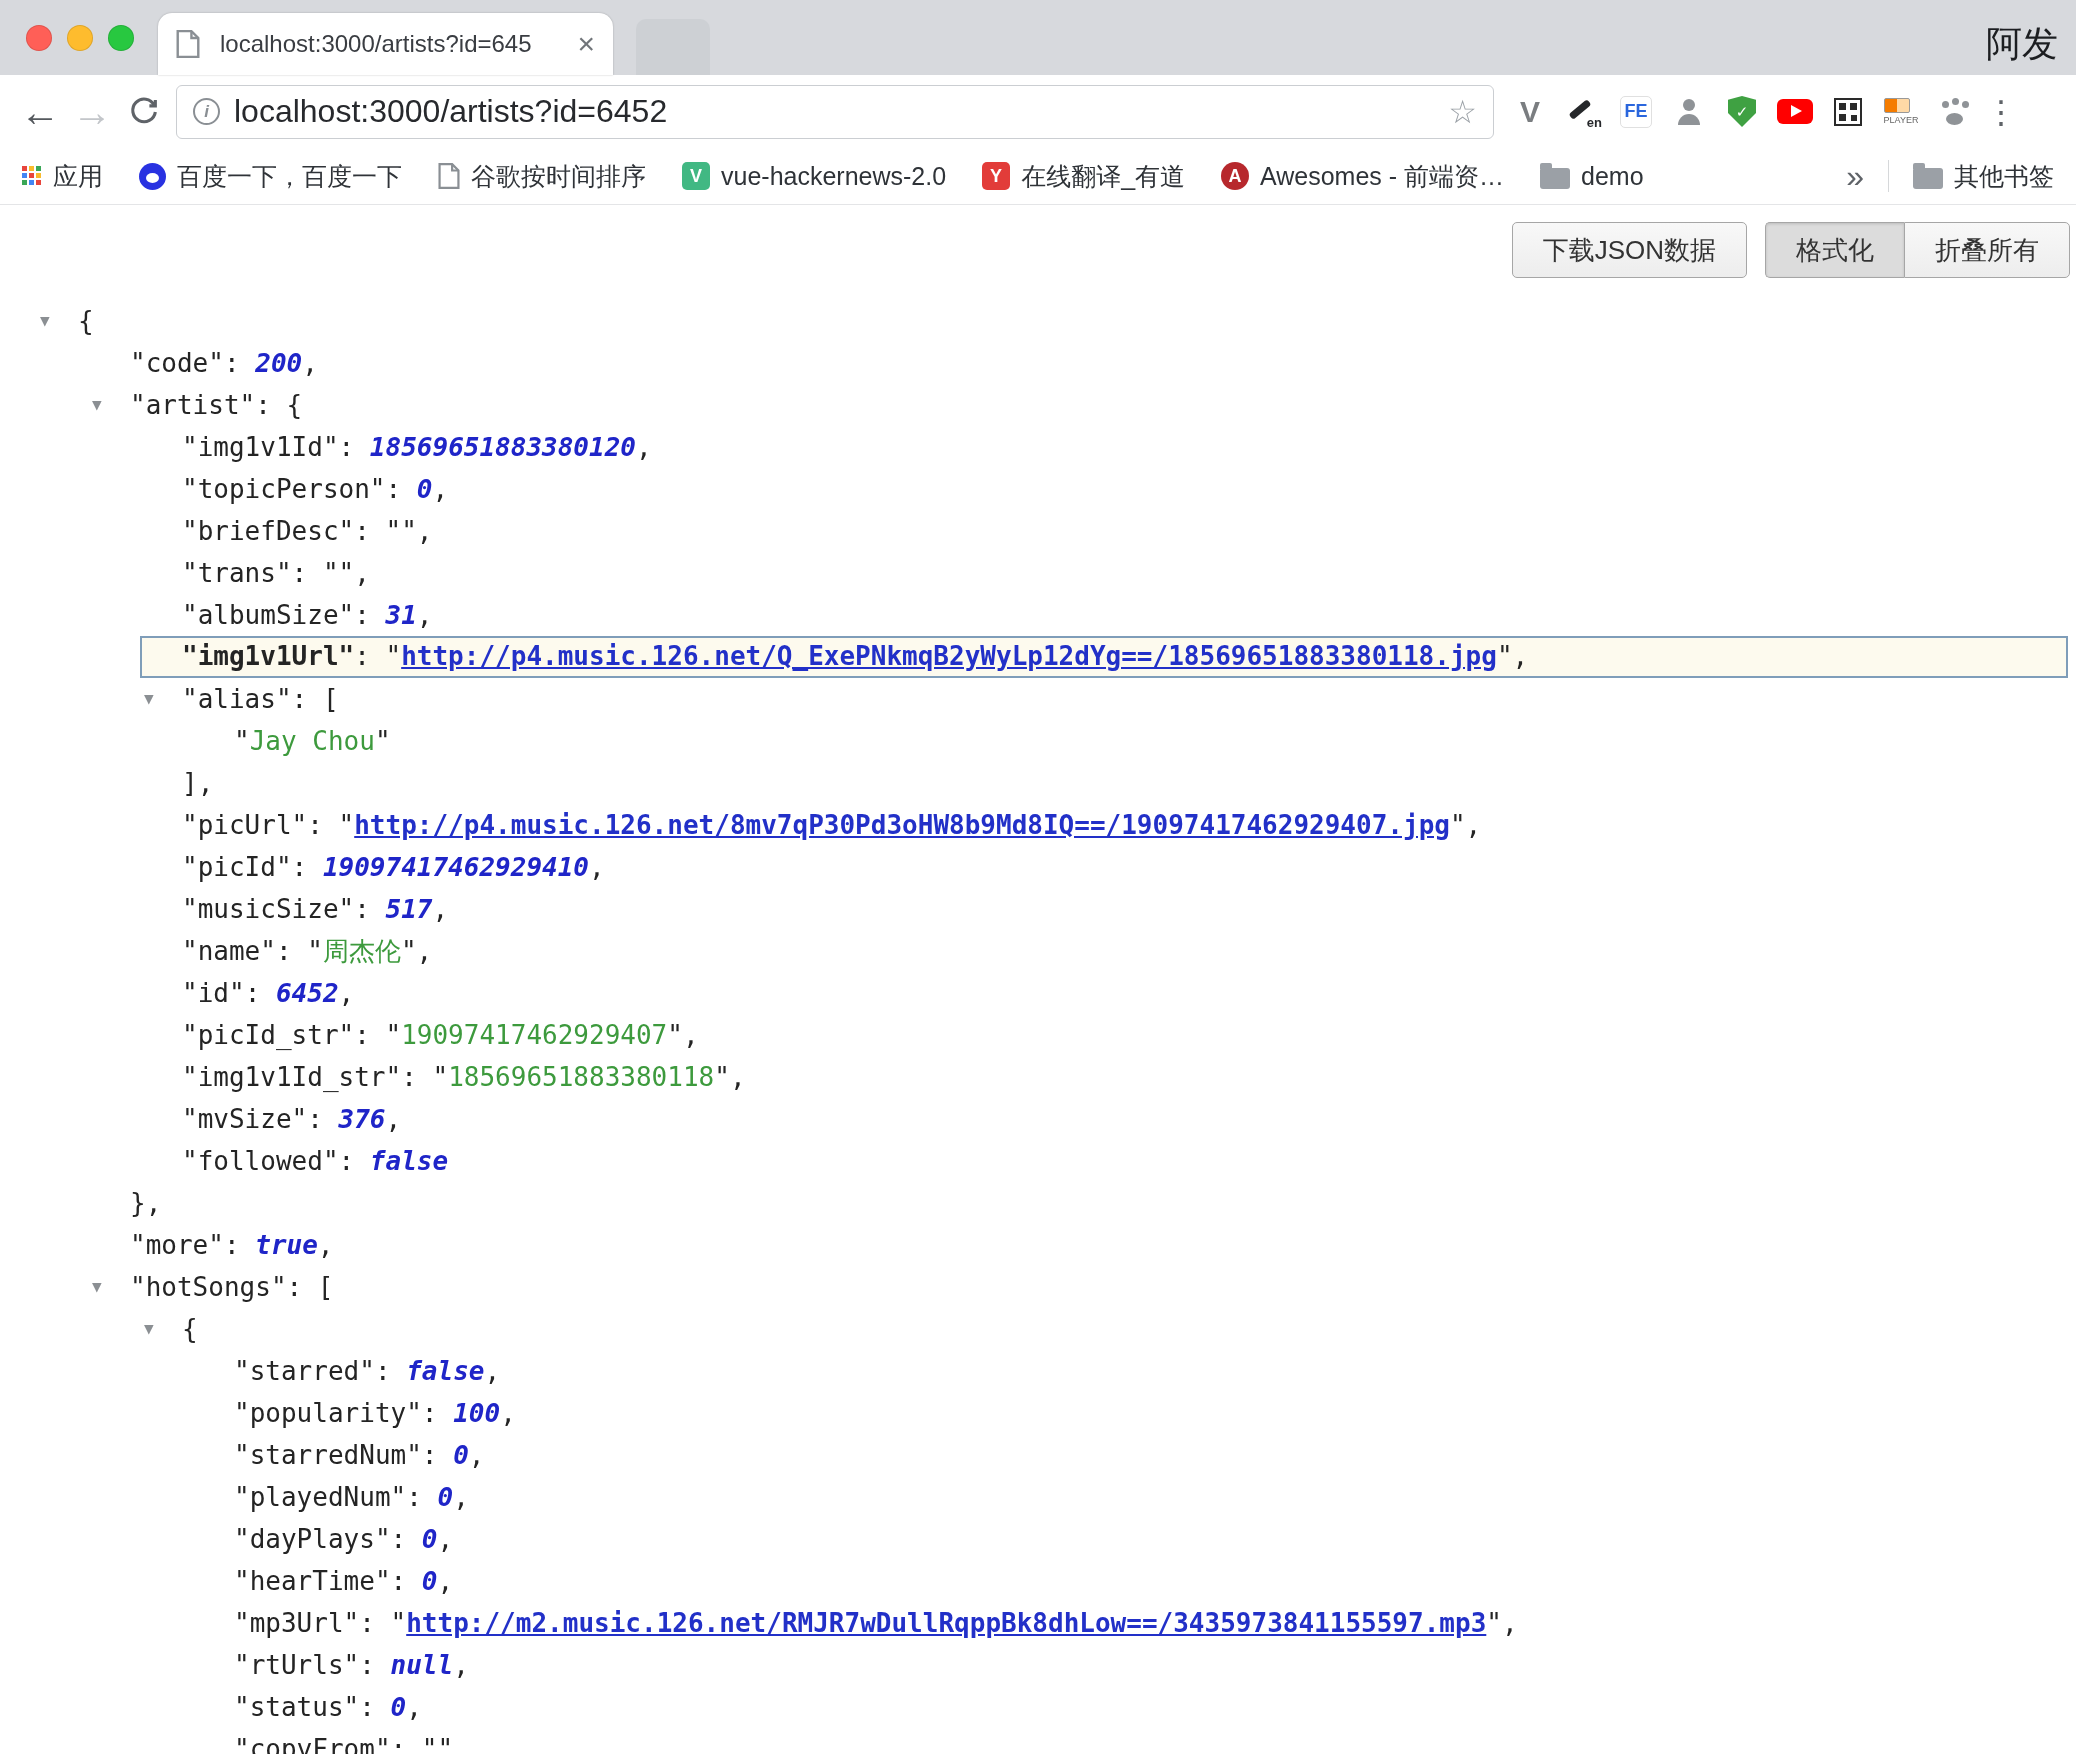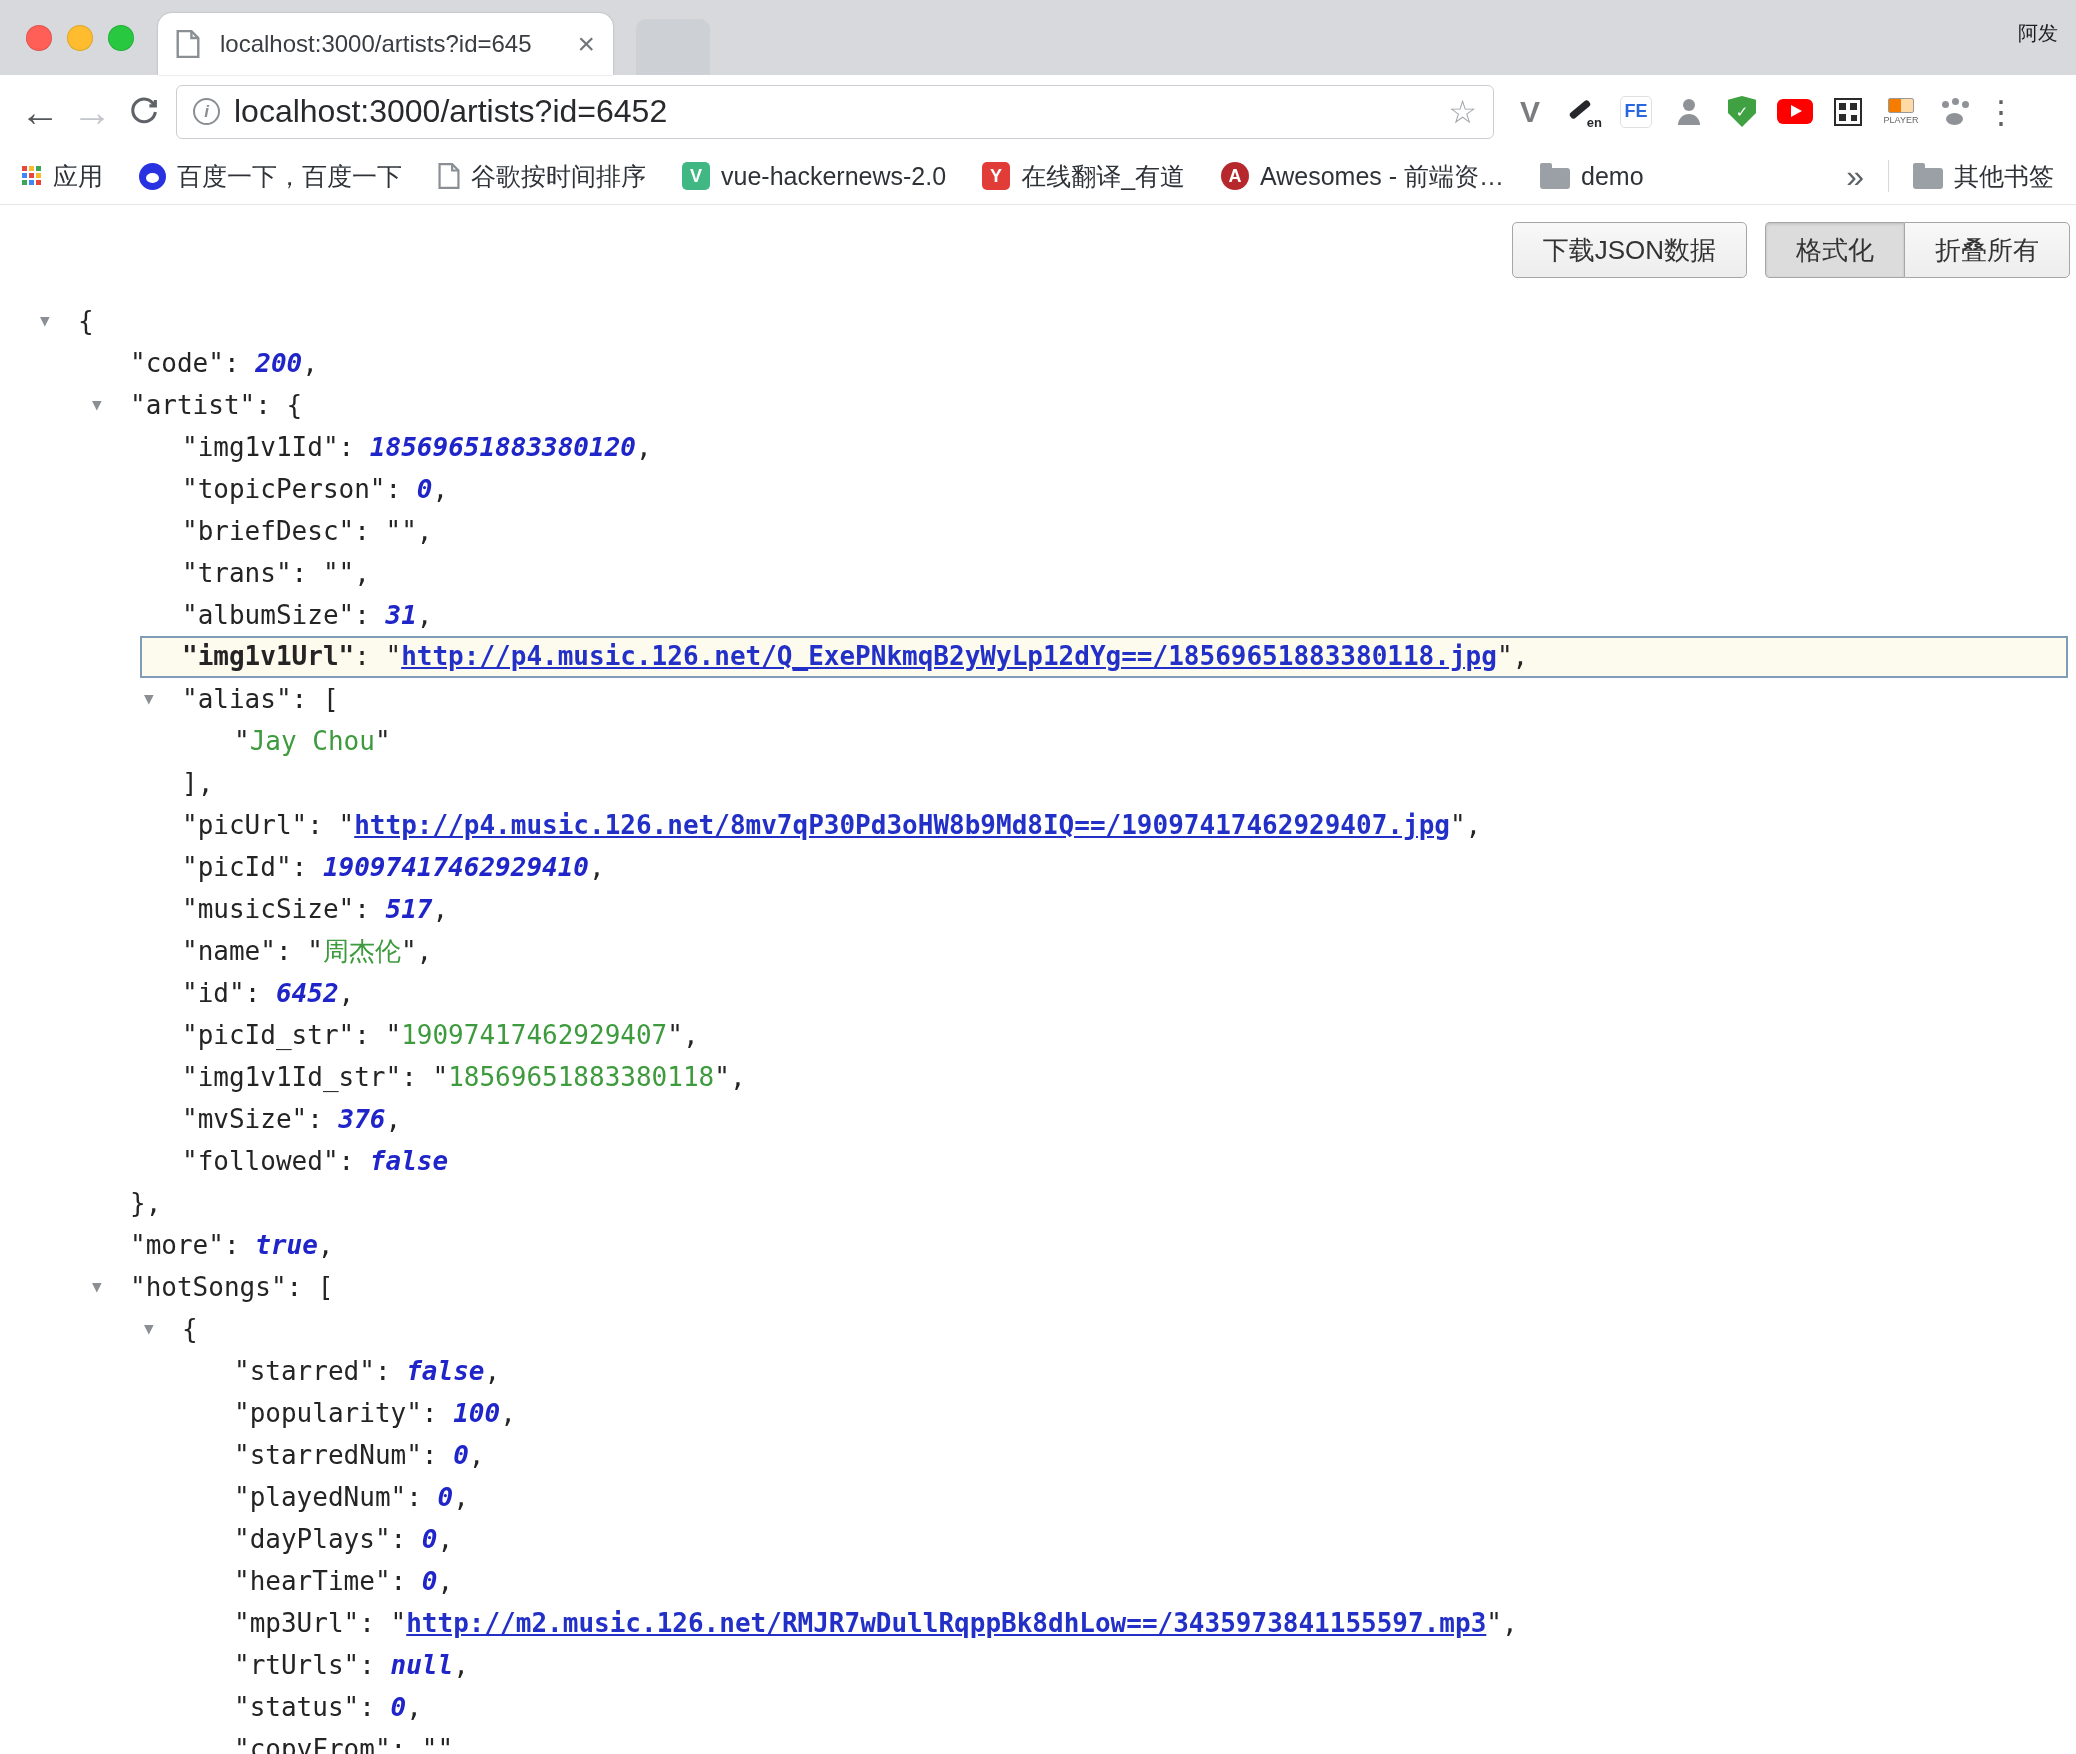--- a/index.html
+++ b/index.html
@@ -19,21 +19,21 @@
   .light.green { background:#28c840; }
   .tab {
     position:absolute; left:158px; top:13px; width:455px; height:62px;
     background:#fff; border-radius:14px 14px 0 0;
     box-shadow:0 0 2px rgba(0,0,0,.25);
     display:flex; align-items:center; padding:0 18px; z-index:2;
   }
   .tab-title { flex:1; font-size:24px; color:#3a3d42; white-space:nowrap; overflow:hidden; margin:0 20px; }
   .tab-close { font-size:30px; color:#71757a; line-height:1; cursor:pointer; }
   .tab-stub { position:absolute; left:636px; top:19px; width:74px; height:56px; background:#cdd0d4; border-radius:10px 10px 0 0; }
-  .profile-chip { position:absolute; right:18px; top:20px; font-size:20px; color:#1c1e21; }
+  .profile-chip { position:absolute; right:18px; top:20px; font-size:36px; color:#1c1e21; }
 
   
   .toolbar { height:73px; background:#fff; display:flex; align-items:center; padding:0 14px; }
   .nav-btn { width:52px; text-align:center; font-size:40px; line-height:1; }
   .back { color:#54585d; cursor:pointer; }
   .fwd  { color:#c3c6ca; }
   .reload { width:52px; display:flex; justify-content:center; cursor:pointer; }
   .omnibox {
     width:1318px; height:54px; margin-left:6px;
     border:1px solid #cbced2; border-radius:6px; background:#fff;
@@ -56,21 +56,21 @@
   .x-fe { width:32px; height:32px; border-radius:5px; background:#fff; border:1px solid #e0e0e0; color:#2a66dd; font-weight:bold; font-size:18px; display:flex; align-items:center; justify-content:center; }
   .x-person { position:relative; width:30px; height:30px; }
   .x-person:before { content:''; position:absolute; top:2px; left:9px; width:12px; height:12px; border-radius:50%; background:#8f9397; }
   .x-person:after { content:''; position:absolute; bottom:2px; left:4px; width:22px; height:11px; border-radius:11px 11px 0 0; background:#8f9397; }
   .x-shield { width:28px; height:31px; background:#3fa142; clip-path:polygon(50% 0,100% 12%,100% 55%,50% 100%,0 55%,0 12%); color:#fff; font-size:15px; display:flex; align-items:center; justify-content:center; }
   .x-youtube { width:36px; height:25px; background:#f00; border-radius:6px; position:relative; }
   .x-youtube:after { content:''; position:absolute; left:14px; top:6px; border-left:11px solid #fff; border-top:6.5px solid transparent; border-bottom:6.5px solid transparent; }
   .x-qr { width:28px; height:28px; border:2px solid #2a2a2a; position:relative; background:#fff; }
   .x-qr:before { content:''; position:absolute; top:3px; left:3px; width:7px; height:7px; background:#2a2a2a; box-shadow:11px 0 0 #2a2a2a, 0 11px 0 #2a2a2a; }
   .x-qr:after { content:''; position:absolute; right:3px; bottom:3px; width:6px; height:6px; background:#2a2a2a; }
-  .x-player { display:flex; flex-direction:column; align-items:center; }
+  .x-player { display:flex; flex-direction:column; align-items:flex-start; }
   .x-player .bars { width:26px; height:15px; border:1px solid #999; background:linear-gradient(90deg,#f57c00 0 50%, #ffd9a6 50% 100%); border-radius:2px; }
   .x-player .lbl { font-size:9px; color:#666; letter-spacing:0; margin-top:2px; }
   .x-paw { position:relative; width:32px; height:32px; }
   .x-paw:before { content:''; position:absolute; bottom:3px; left:8px; width:17px; height:12px; border-radius:50%; background:#8f9397; }
   .x-paw:after { content:''; position:absolute; top:5px; left:4px; width:7px; height:7px; border-radius:50%; background:#8f9397; box-shadow:10px -3px 0 #8f9397, 20px 0 0 #8f9397; }
   .menu-dots { font-size:32px; color:#5f6368; margin-left:10px; width:34px; text-align:center; cursor:pointer; }
 
   
   .bookmarks { height:57px; background:#fff; border-bottom:1px solid #e4e5e7; display:flex; align-items:center; padding:0 22px; gap:36px; }
   .bm { display:flex; align-items:center; gap:11px; font-size:25px; color:#2f3338; cursor:pointer; white-space:nowrap; }

